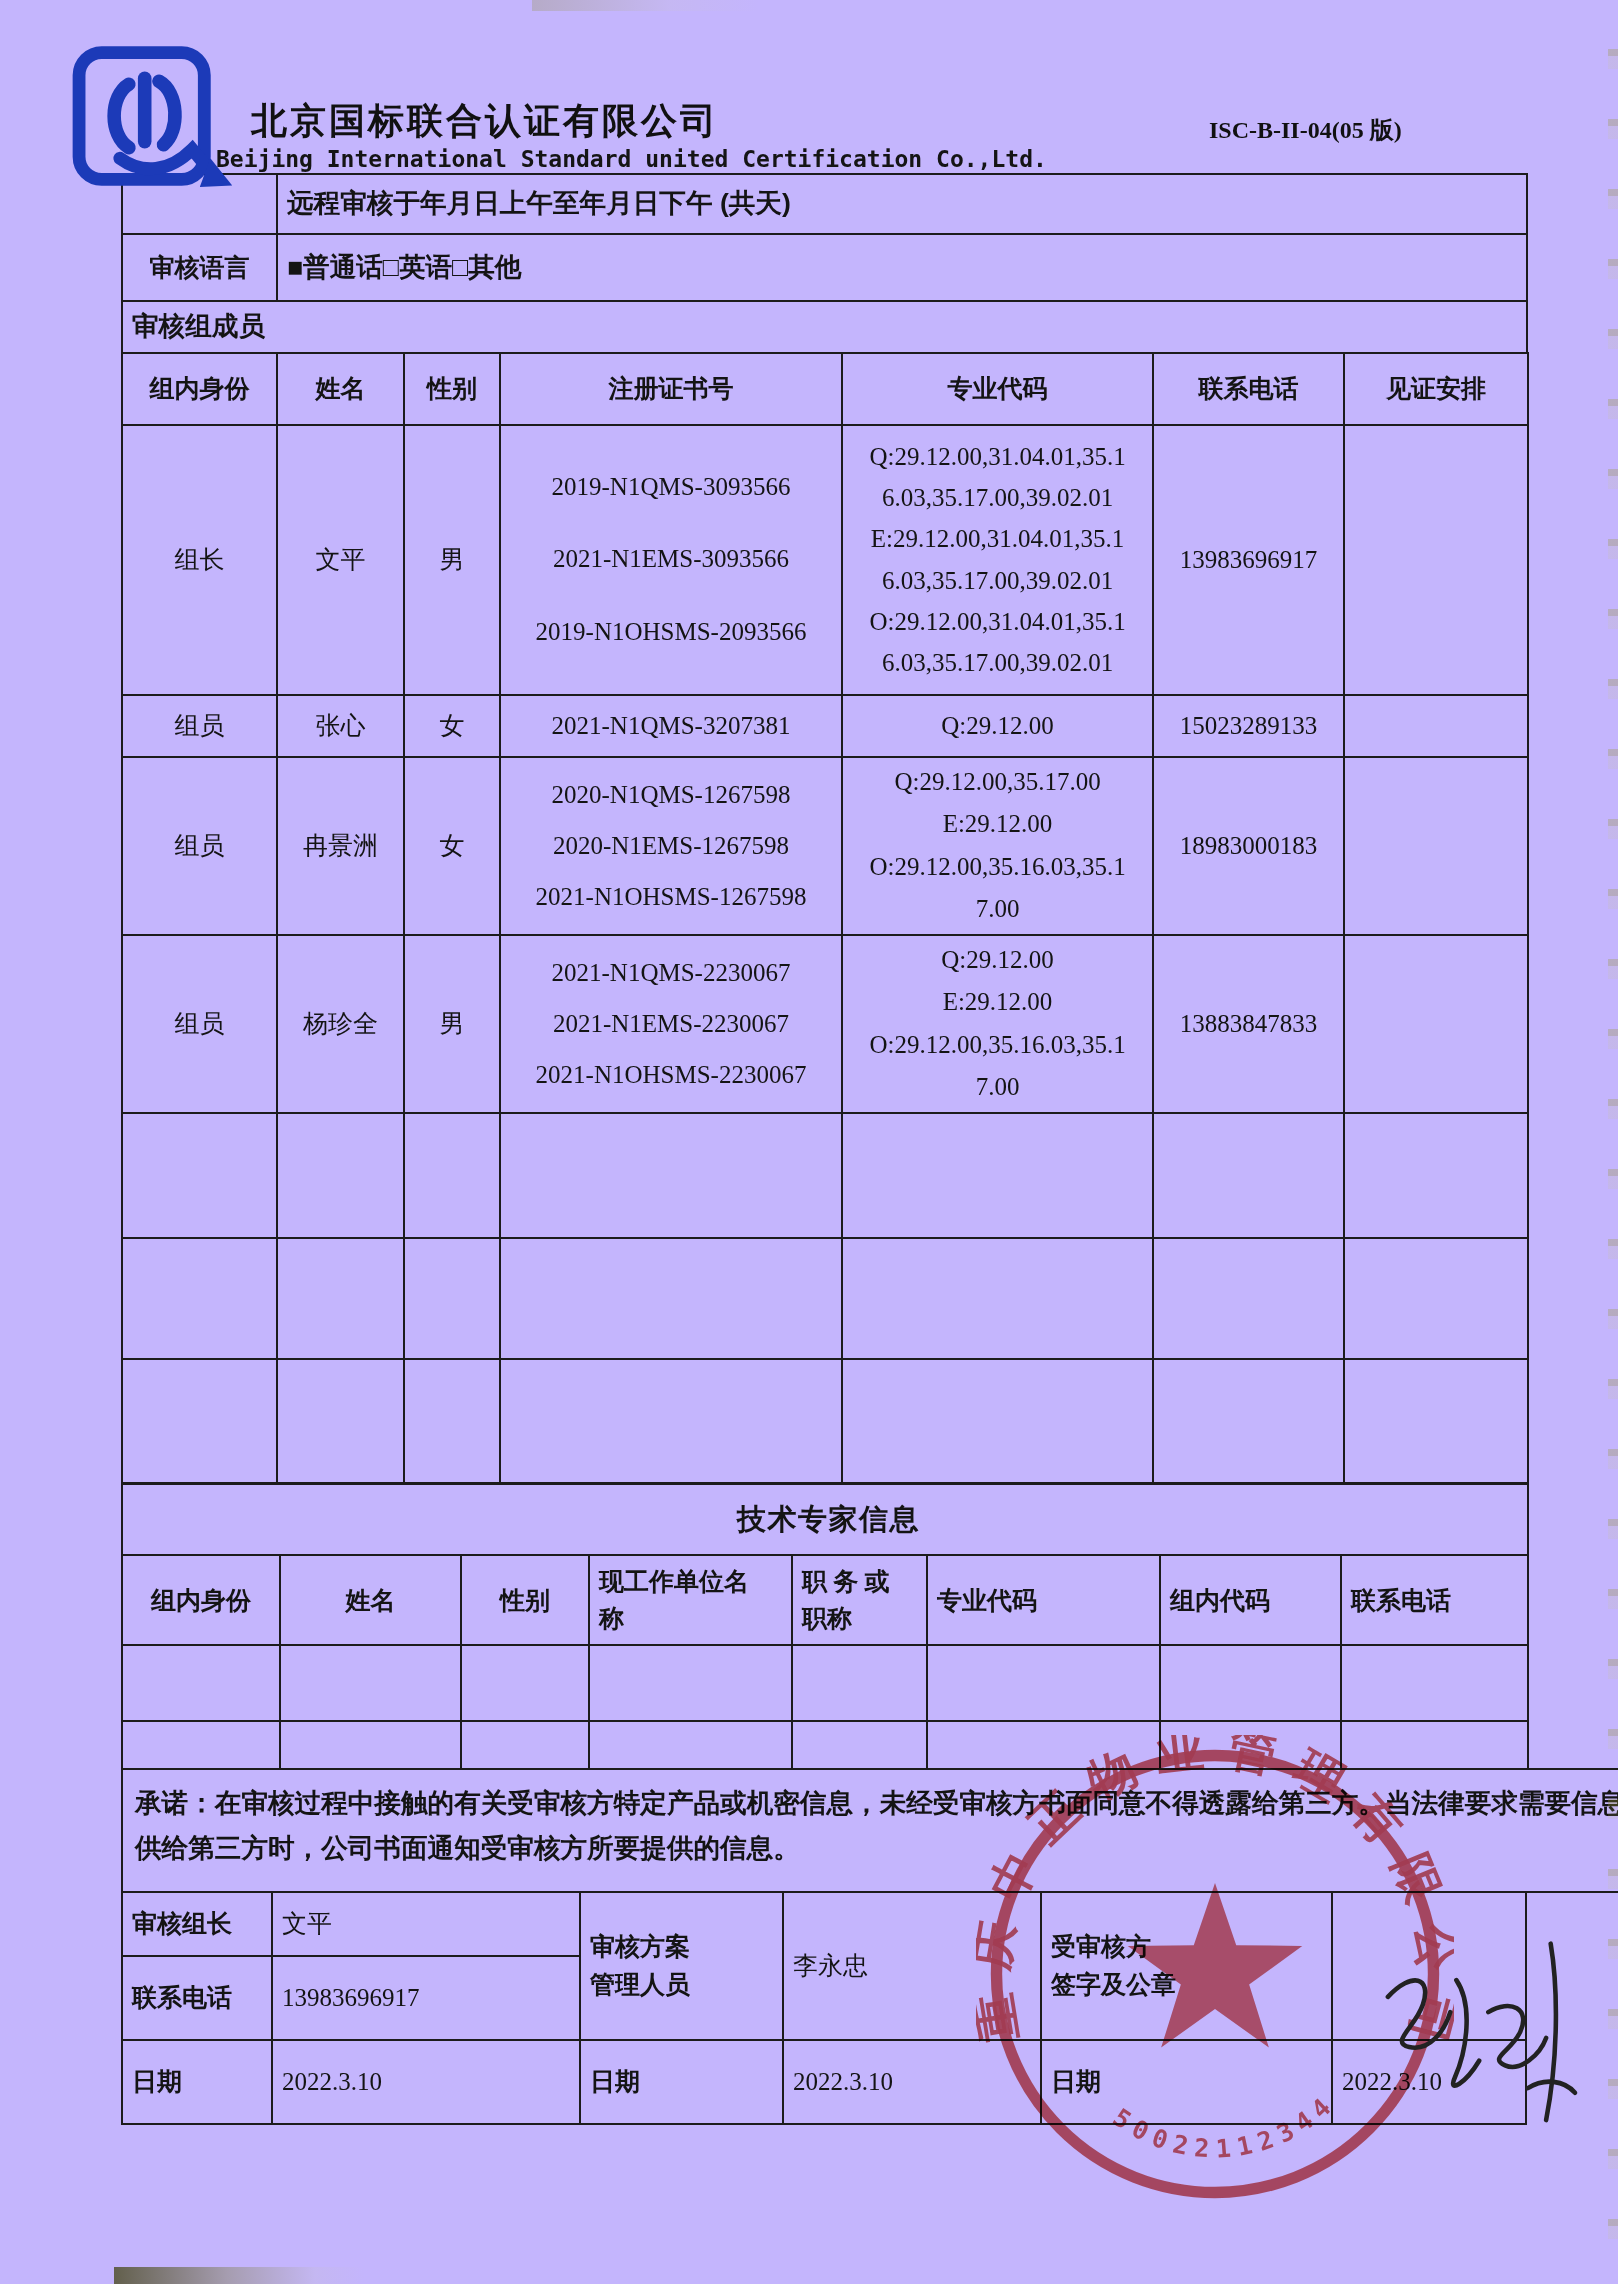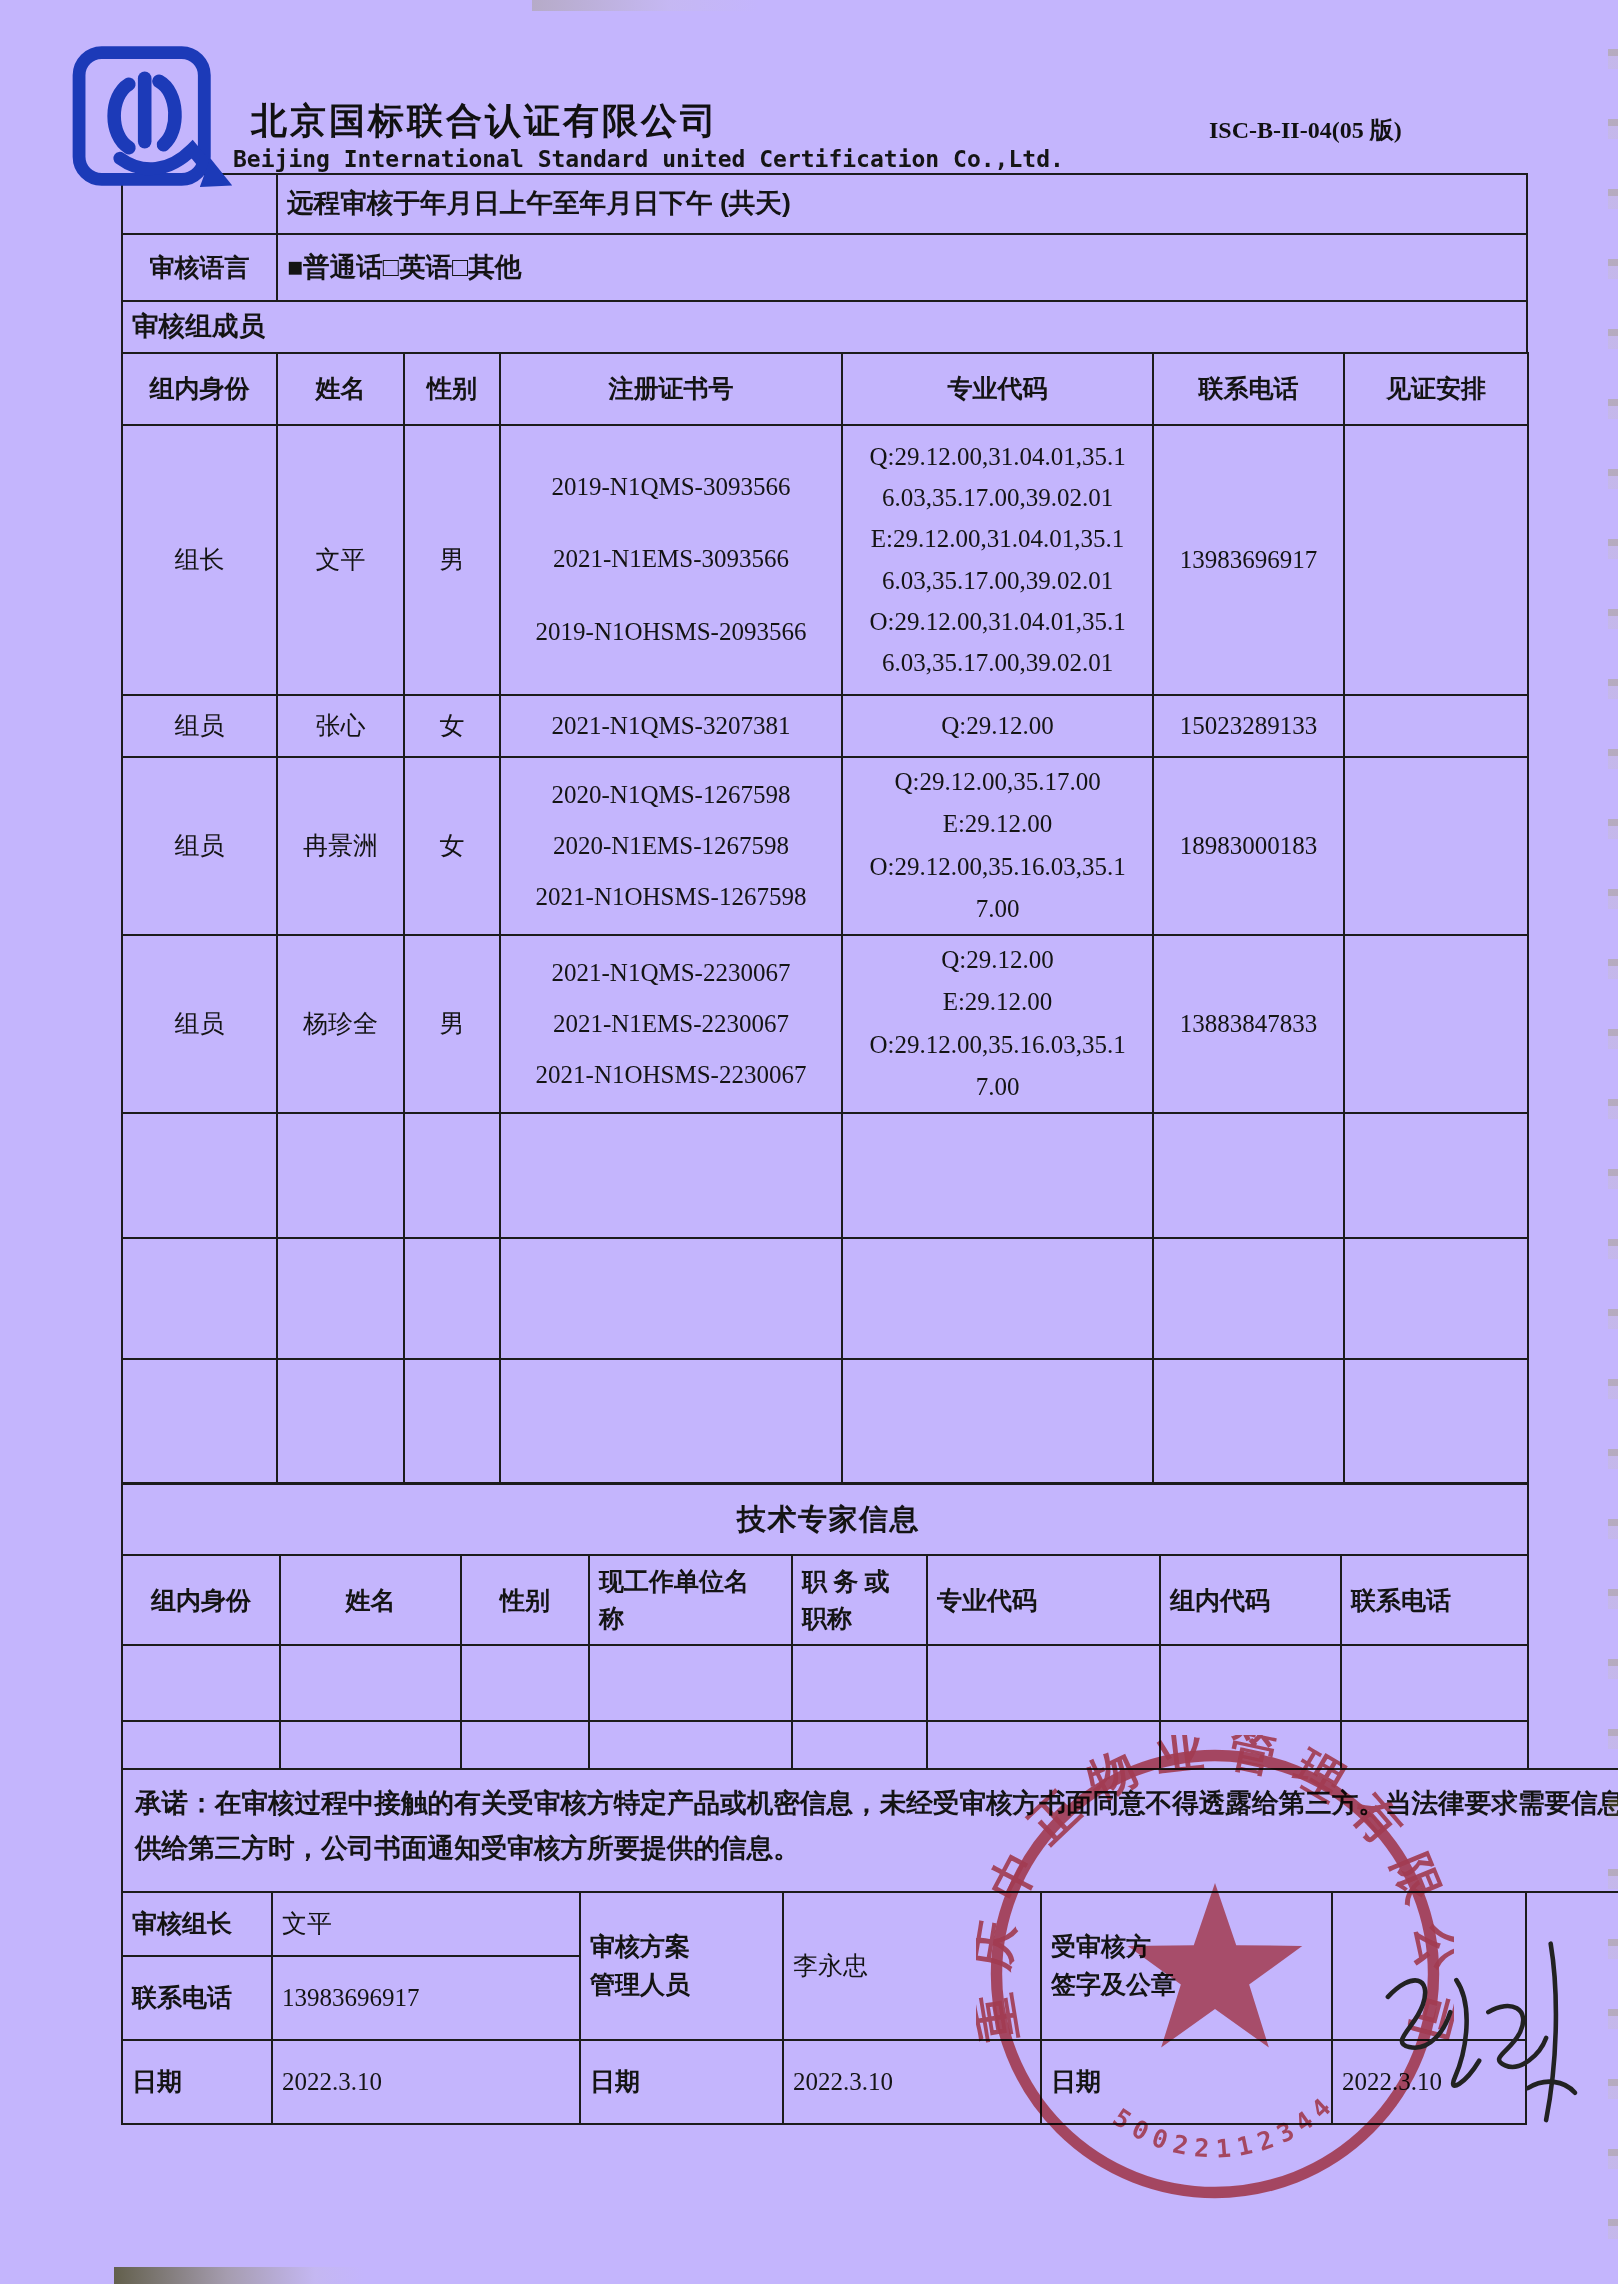--- a/index.html
+++ b/index.html
@@ -10,21 +10,21 @@
   }
   
   .hdr{position:relative;height:173px;}
   .logo{position:absolute;left:70px;top:46px;}
   .company-cn{
     position:absolute;left:251px;top:97px;
     font-family:"Liberation Sans","DejaVu Sans",sans-serif;
     font-size:36px;font-weight:bold;letter-spacing:3px;color:#111;
   }
   .company-en{
-    position:absolute;left:233px;top:146px;
+    position:absolute;left:216px;top:146px;
     font-family:"DejaVu Sans Mono","Liberation Mono",monospace;
     font-size:23px;font-weight:bold;color:#151515;letter-spacing:0px;
   }
   .doc-code{
     position:absolute;left:1209px;top:114px;
     font-size:24px;font-weight:bold;color:#111;
   }
   
   .tbl-wrap{margin-left:121px;width:1405px;}
   table{border-collapse:collapse;table-layout:fixed;width:1405px;}

